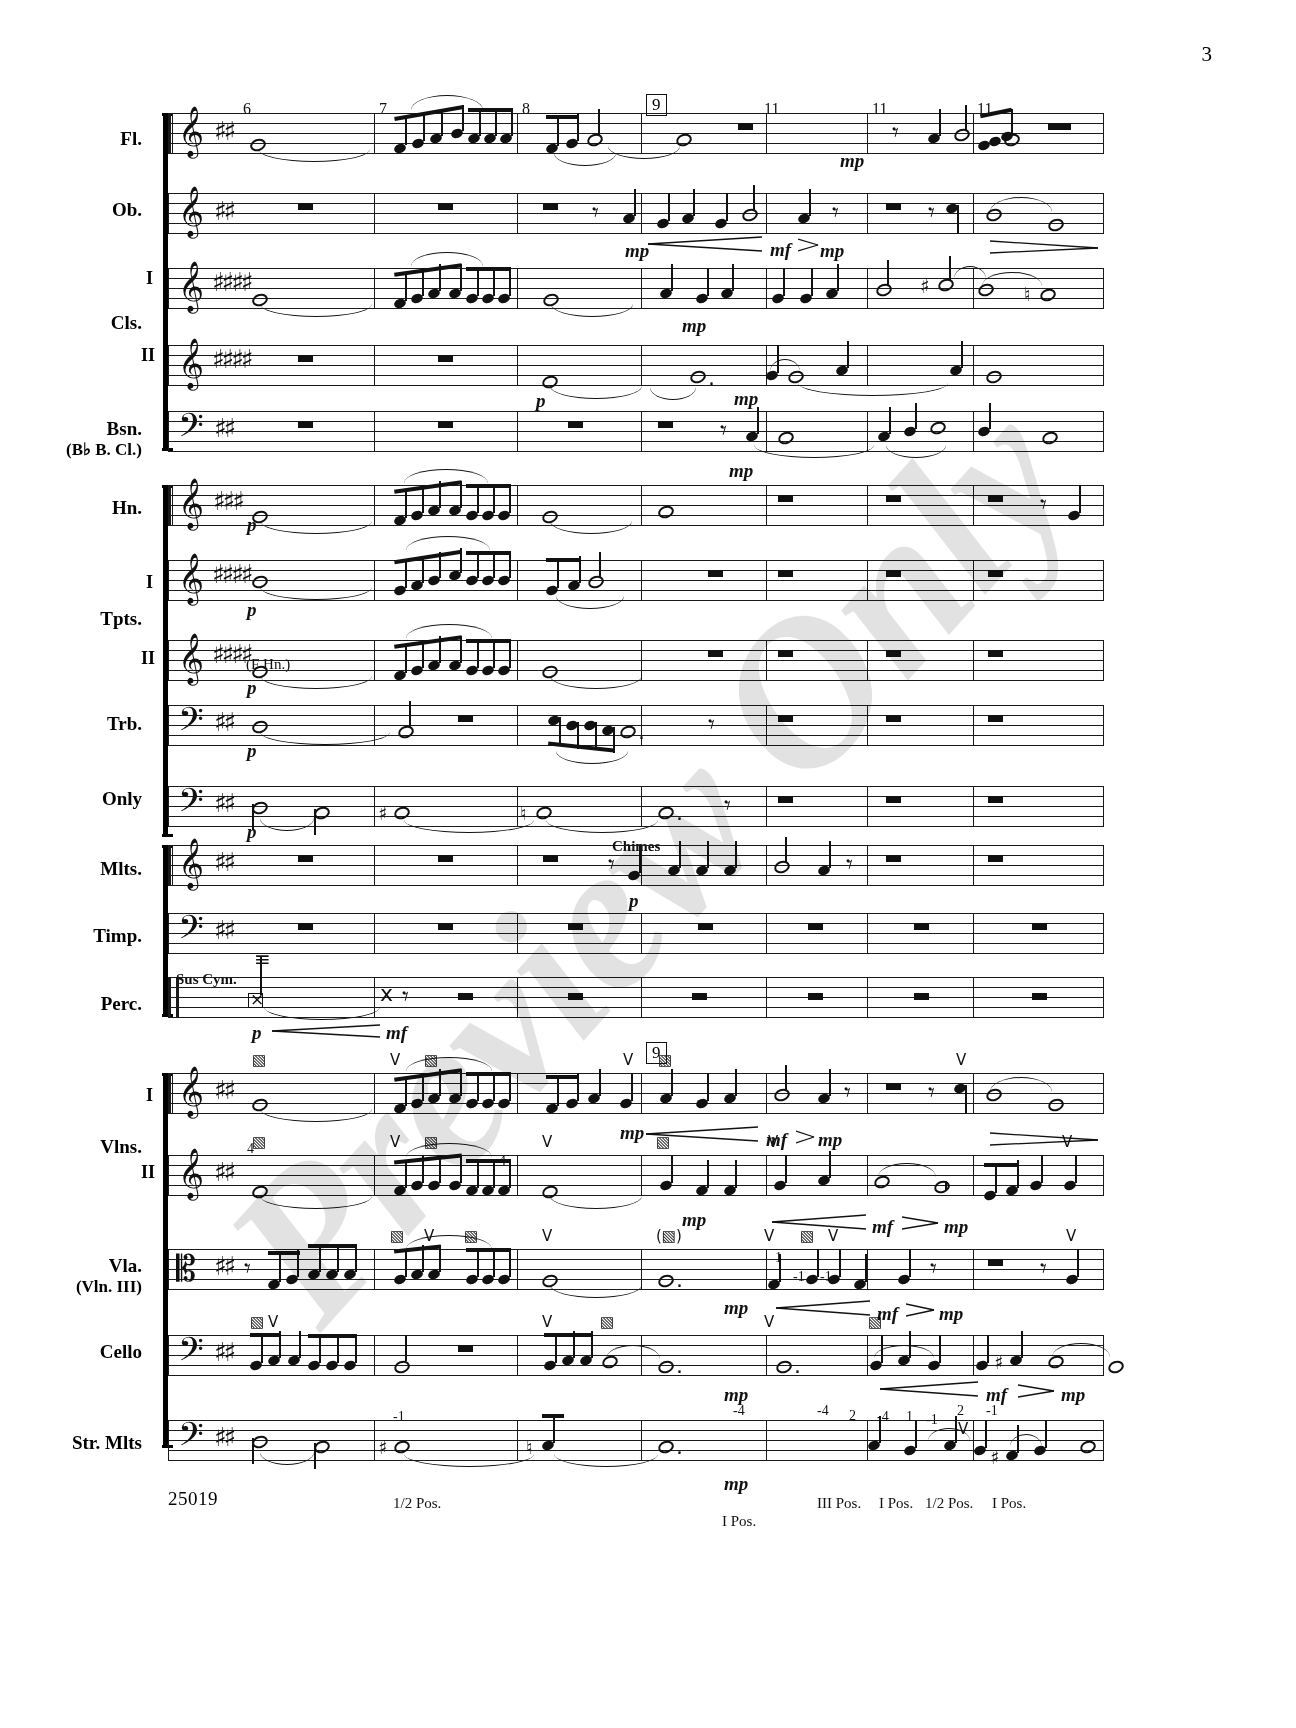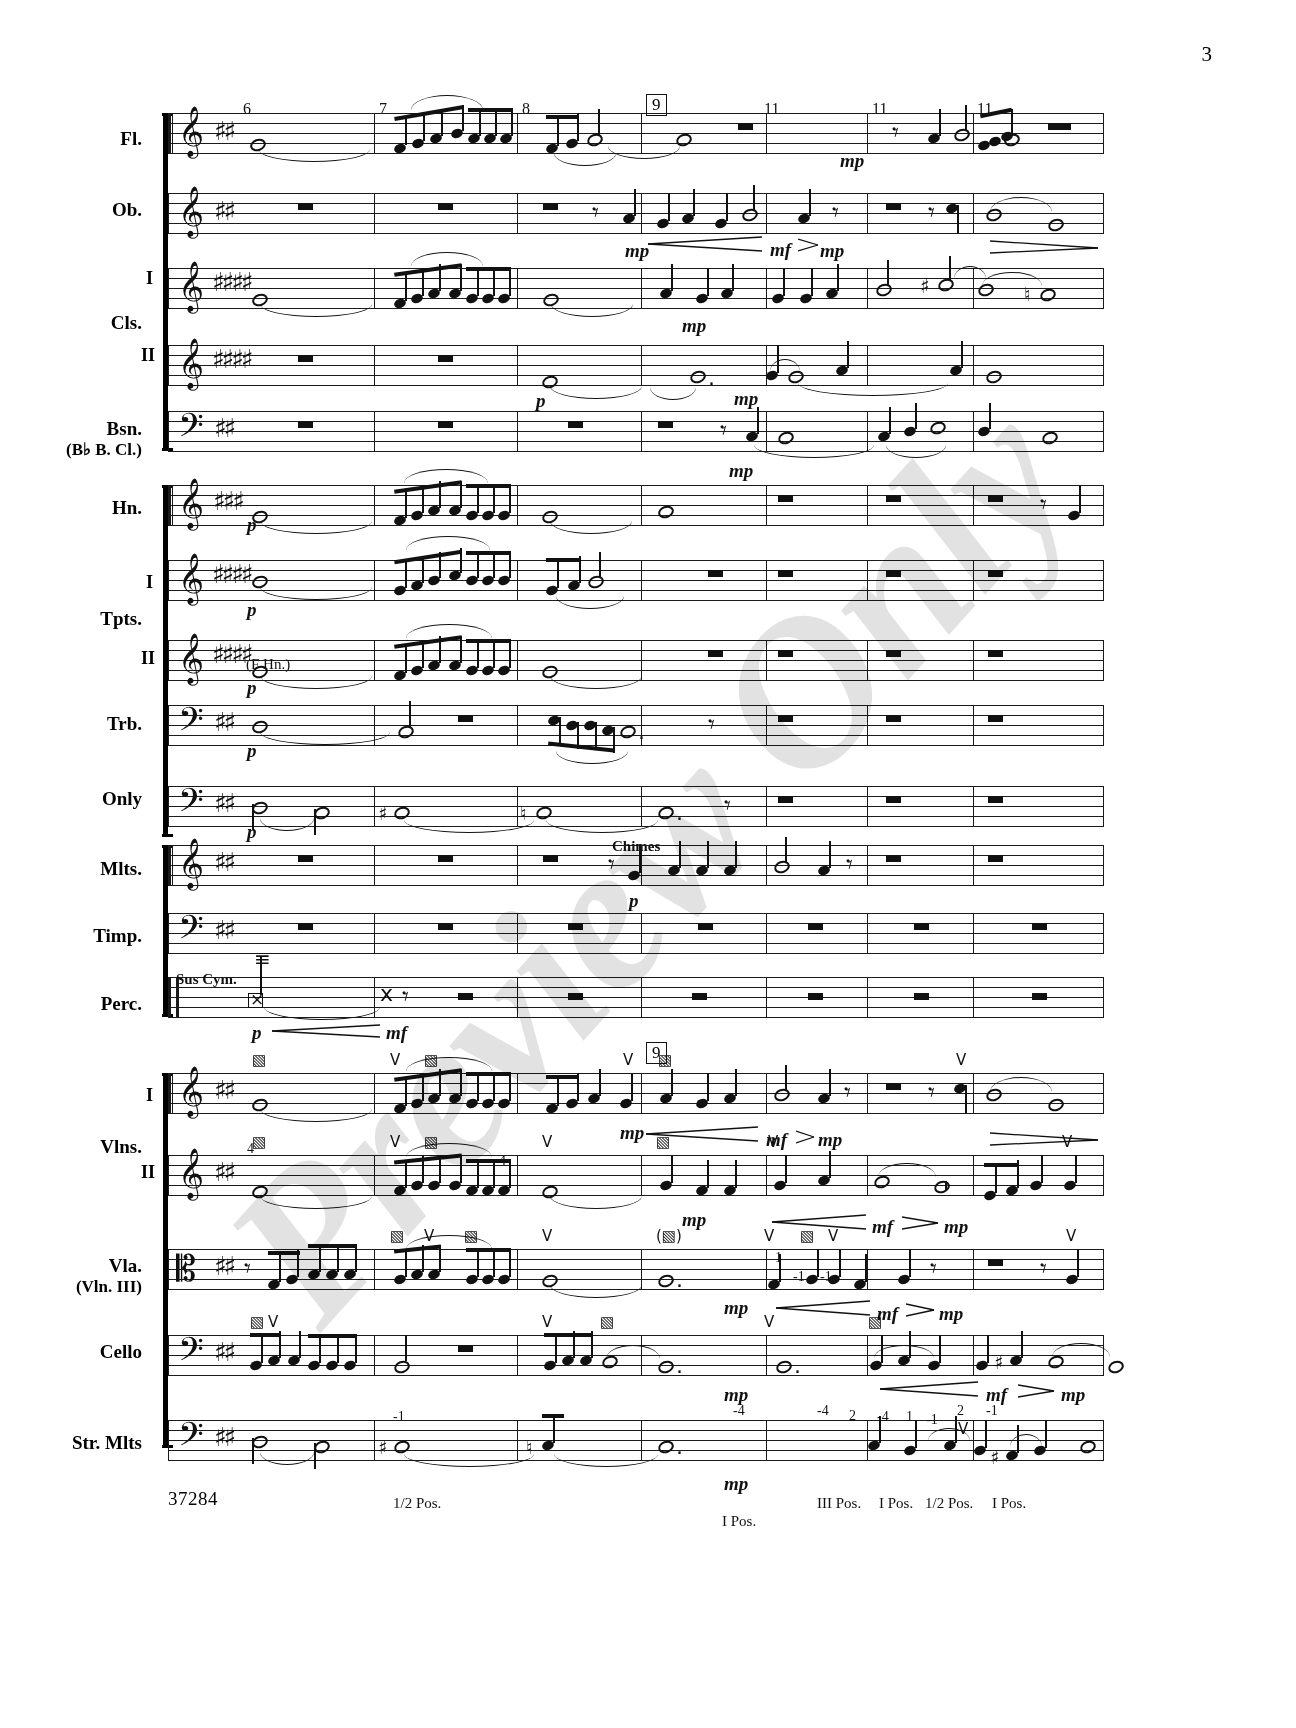--- a/index.html
+++ b/index.html
@@ -244,21 +244,21 @@
     font-size: 14px;
     color: #111;
   }
 </style>
 </head>
 <body>
 
 <div id="page">
 
   <div id="page-number">3</div>
-  <div id="plate-number">37284</div>
+  <div id="plate-number">25019</div>
 
   <div class="measure-num" style="left:243px; top:100px;">6</div>
   <div class="measure-num" style="left:379px; top:100px;">7</div>
   <div class="measure-num" style="left:522px; top:100px;">8</div>
   <div class="measure-num" style="left:764px; top:100px;">11</div>
   <div class="measure-num" style="left:872px; top:100px;">11</div>
   <div class="measure-num" style="left:977px; top:100px;">11</div>
 
   <div class="rehearsal" style="left:646px; top:94px;">9</div>
   <div class="rehearsal" style="left:646px; top:1042px;">9</div>

